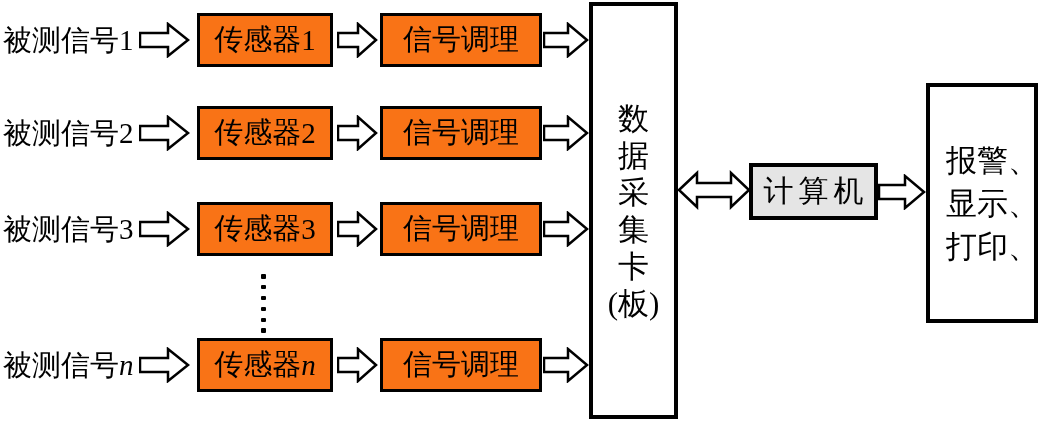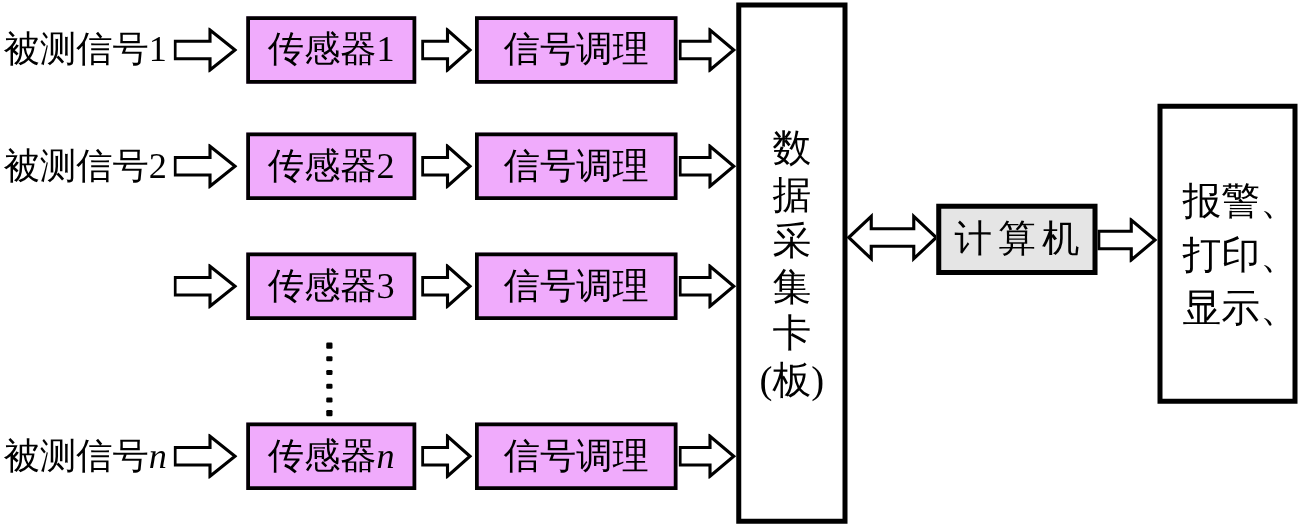--- a/index.html
+++ b/index.html
@@ -6,21 +6,21 @@
   .canvas{
     position:relative;width:1039px;height:421px;background:#ffffff;
     font-family:"Liberation Serif","DejaVu Serif",serif;color:#000;overflow:hidden;
   }
   .sig-row{position:absolute;left:0;width:600px;height:54px;padding-left:48px;}
   .row-label{
     position:absolute;left:3px;top:9px;height:36px;line-height:36px;
     font-size:29px;white-space:nowrap;
   }
   .box{
-    position:absolute;top:0;height:54px;border:3px solid #000;background:#f0abfc;
+    position:absolute;top:0;height:54px;border:3px solid #000;background:#f97316;
     display:flex;align-items:center;justify-content:center;
     font-size:29px;box-sizing:border-box;white-space:nowrap;
   }
   .sensor{left:197px;width:136px;}
   .cond{left:380px;width:162px;align-items:center;}
   .arrow{position:absolute;top:9px;display:block;}
   .a1{left:139px;}
   .a2{left:337px;}
   .a3{left:543px;}
   .var{font-style:italic;}
@@ -92,20 +92,21 @@
       </svg>
     <div class="box cond">
         <span>信号调理</span>
       </div>
     <svg class="arrow a3" width="46" height="36" viewBox="0 0 46 36">
         <polygon points="1,11 25,11 25,2 44,18 25,34 25,25 1,25"></polygon>
       </svg>
   </div>
 
   <div class="sig-row" style="top:202px">
+    <div class="row-label"><span>被测信号</span><span>3</span></div>
     <svg class="arrow a1" width="51" height="36" viewBox="0 0 51 36">
         <polygon points="1,11 29,11 29,2 49,18 29,34 29,25 1,25"></polygon>
       </svg>
     <div class="box sensor">
         <span>传感器</span>
         <span>3</span>
       </div>
     <svg class="arrow a2" width="41" height="36" viewBox="0 0 41 36">
         <polygon points="1,11 21,11 21,2 39,18 21,34 21,25 1,25"></polygon>
       </svg>
@@ -162,17 +163,17 @@
   <div class="computer-box">
     <span>计算机</span>
   </div>
 
   <svg class="a4" width="48" height="36" viewBox="0 0 48 36">
     <polygon points="1,11 27,11 27,2 46,18 27,34 27,25 1,25"></polygon>
   </svg>
 
   <div class="output-box">
     <div class="output-line">报警、</div>
+    <div class="output-line">显示、</div>
     <div class="output-line">打印、</div>
-    <div class="output-line">显示、</div>
   </div>
 
 </div>
 
 </body></html>

